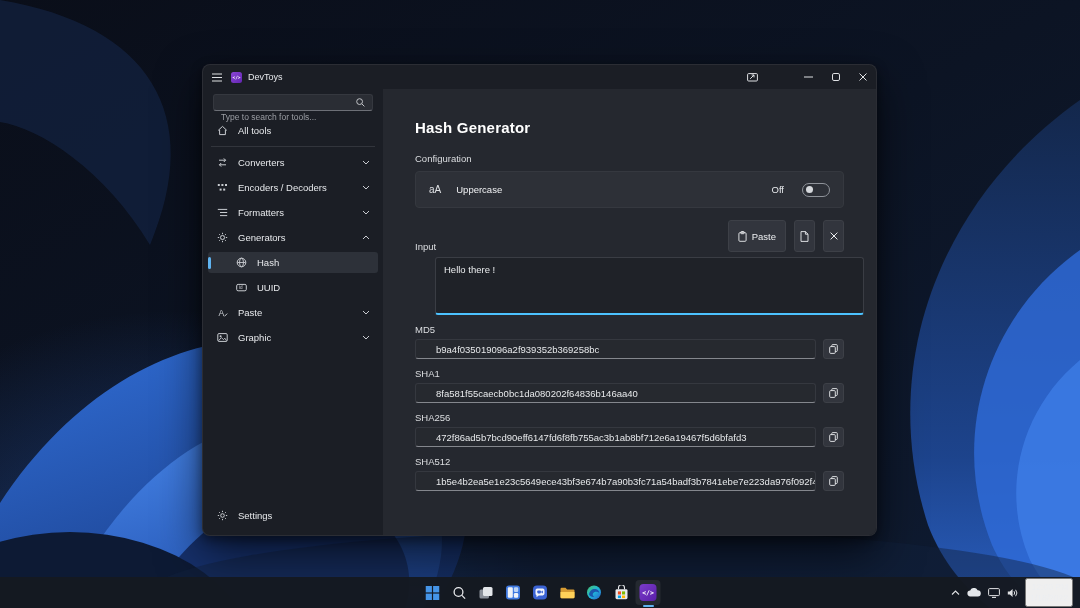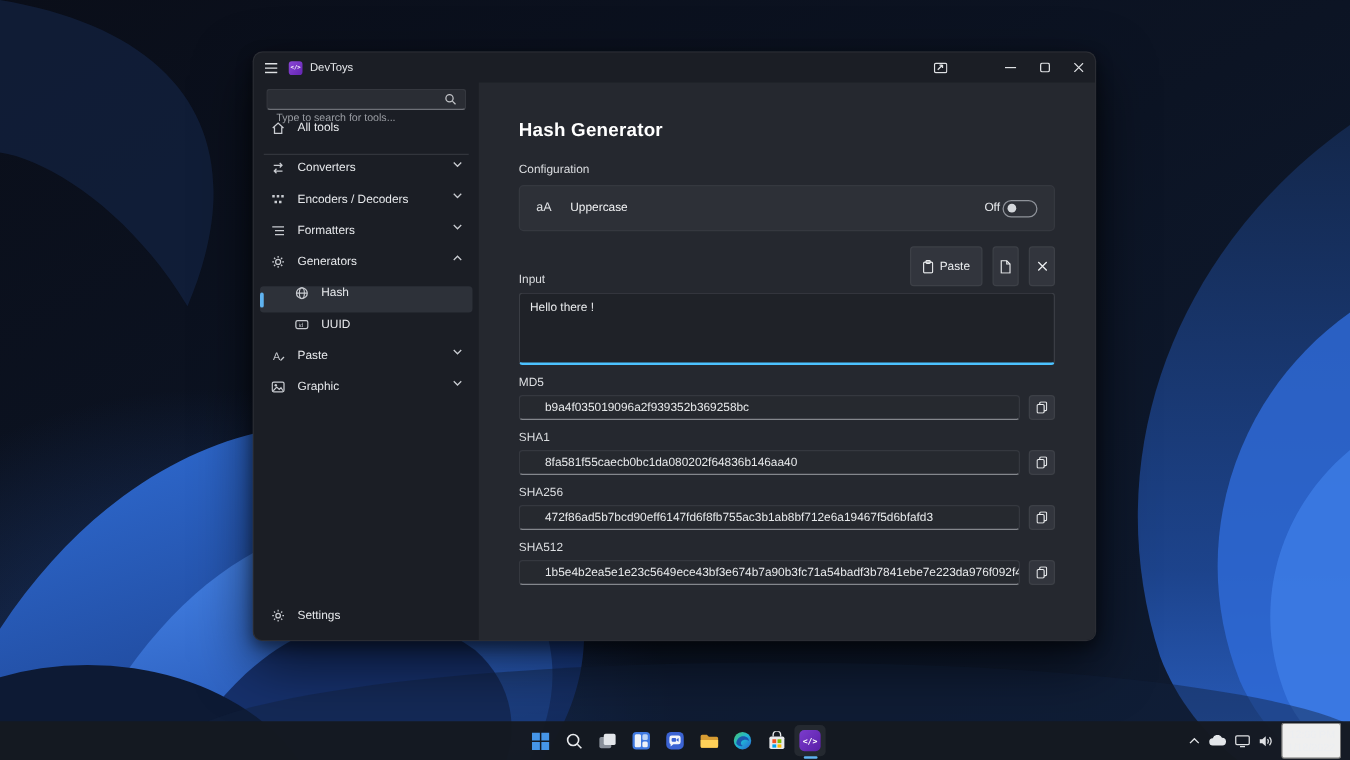--- a/index.html
+++ b/index.html
@@ -14,70 +14,70 @@
   .task-center { position:absolute; left:50%; transform:translateX(-50%); display:flex; gap:2px; }
   .tb-btn { width:25px; height:25px; border-radius:4px; display:flex; align-items:center; justify-content:center; position:relative; background:transparent; border:none; cursor:default; }
   .tb-btn.active { background:rgba(255,255,255,.07); }
   .tb-btn.active::after { content:""; position:absolute; bottom:-2px; left:50%; transform:translateX(-50%); width:11px; height:2.5px; border-radius:2px; background:#5fb3f0; }
   .devtoys-tile { width:17px; height:17px; border-radius:4px; background:linear-gradient(135deg,#7b3ccc,#5a1fa8); display:flex; align-items:center; justify-content:center; color:#fff; font-size:6.5px; font-weight:bold; font-family:"DejaVu Sans Mono", monospace; }
   .tray { position:absolute; right:3px; top:0; height:100%; display:flex; align-items:center; gap:7px; padding-right:4px; }
   .tray-ic { display:flex; align-items:center; justify-content:center; background:none; border:none; }
   .clock { text-align:right; font-size:8.5px; line-height:10.5px; color:#eceef1; padding:2px 3px; }
 
   
-  .window { position:absolute; left:202px; top:41px; width:675px; height:472px; border-radius:8px; background:#1b1e25; border:1px solid rgba(255,255,255,.07); box-shadow:0 18px 45px rgba(0,0,0,.6), 0 4px 12px rgba(0,0,0,.45); display:flex; flex-direction:column; overflow:hidden; z-index:30; }
+  .window { position:absolute; left:202px; top:64px; width:675px; height:472px; border-radius:8px; background:#1b1e25; border:1px solid rgba(255,255,255,.07); box-shadow:0 18px 45px rgba(0,0,0,.6), 0 4px 12px rgba(0,0,0,.45); display:flex; flex-direction:column; overflow:hidden; z-index:30; }
   .titlebar { height:24px; flex:none; display:flex; align-items:center; padding-left:9px; }
   .hamburger { background:none; border:none; display:flex; margin-right:9px; }
   .app-logo { width:11px; height:11px; border-radius:2.5px; background:linear-gradient(135deg,#8b46d6,#6325b2); display:flex; align-items:center; justify-content:center; font-size:4.5px; color:#fff; font-weight:bold; font-family:"DejaVu Sans Mono", monospace; margin-right:6px; }
   .app-title { font-size:9px; color:#e6e8eb; }
   .tb-right { margin-left:auto; display:flex; align-items:center; height:100%; }
   .cap-btn { width:30px; height:100%; display:flex; align-items:center; justify-content:center; background:none; border:none; margin-right:28px; }
   .win-btn { width:27px; height:100%; display:flex; align-items:center; justify-content:center; background:none; border:none; }
 
   .window-body { flex:1; display:flex; min-height:0; }
 
   
   .sidebar { width:180px; flex:none; display:flex; flex-direction:column; }
   .search-box { margin:5px 10px 9px 10px; height:17px; background:#2a2d34; border:1px solid #35383f; border-bottom-color:#6d7077; border-radius:3px; display:flex; align-items:center; padding:0 7px; }
   .search-box input { flex:1; background:transparent; border:none; outline:none; color:#c6c8cc; font-size:8.5px; font-family:inherit;margin-top:28px; }
   .search-box input::placeholder { color:#9b9ea4; }
   .nav { flex:1; padding:0 5px; display:flex; flex-direction:column; }
-  .nav-item { height:21px; flex:none; border-radius:3px; display:flex; padding:0 8px; position:relative; background:none; border:none; color:#e4e6e9; text-align:left; }
+  .nav-item { height:21px; flex:none; border-radius:3px; display:flex; align-items:center; padding:0 8px; position:relative; background:none; border:none; color:#e4e6e9; text-align:left; }
   .nav-item .ic { width:12px; display:flex; justify-content:center; margin-right:10px; flex:none; }
   .nav-item .lbl { font-size:9.5px; color:#e7e9ec; flex:1; white-space:nowrap; }
   .nav-item .chev { flex:none; display:flex; }
   .nav-item.child { padding-left:27px; }
   .nav-item.selected { background:#2d3139; }
   .nav-item.selected::before { content:""; position:absolute; left:0; top:4.5px; width:2.5px; height:12px; border-radius:2px; background:#5fb3f0; }
   .nav-gap { height:4px; flex:none; }
   .divider { height:1px; background:#32353c; margin:5px 3px; flex:none; }
   .settings-row { height:21px; margin:0 5px 9px 5px; border-radius:3px; display:flex; align-items:center; padding:0 8px; background:none; border:none; color:#e7e9ec; text-align:left; }
   .settings-row .ic { width:12px; display:flex; justify-content:center; margin-right:10px; }
   .settings-row .lbl { font-size:9.5px; }
 
   
   .content { flex:1; background:#25282f; padding:0 32px; min-width:0; }
   .page-title { font-size:15px; font-weight:600; color:#ffffff; margin-top:30px; letter-spacing:.2px; }
   .section-label { font-size:9.5px; color:#dcdee1; margin-top:17px; margin-bottom:7px; }
   .config-card { height:37px; background:#2d3037; border:1px solid #35383f; border-radius:4px; display:flex; align-items:center; padding:0 13px; }
   .aA { font-size:10px; color:#dfe1e4; margin-right:15px; flex:none; }
   .option-label { font-size:9.5px; color:#f1f2f4; flex:1; }
-  .toggle-state { font-size:9.5px; color:#e9ebee; margin-right:2px; }
+  .toggle-state { font-size:9.5px; color:#e9ebee; margin-right:18px; }
   .toggle { width:28px; height:14px; border:1px solid #8f939a; border-radius:8px; background:transparent; position:relative; flex:none; }
   .toggle .knob { position:absolute; left:2.5px; top:2.5px; width:7px; height:7px; border-radius:50%; background:#d5d8dc; }
 
   .input-header { display:flex; align-items:center; margin-top:12px; margin-bottom:5px; }
   .input-header .section-label { margin:0; flex:1; align-self:flex-end; }
   .btn { height:32px; background:#32353d; border:1px solid #3d4047; border-radius:3px; display:flex; align-items:center; justify-content:center; color:#eceef0; font-size:9.5px; font-family:inherit; }
   .paste-btn { padding:0 9px; gap:5px; margin-right:8px; }
   .icon-btn { width:21px; flex:none; }
   .input-header .icon-btn { margin-left:0; }
   .input-header .icon-btn + .icon-btn { margin-left:8px; }
 
-  .text-area { display:block; width:100%; height:58px; background:#1f2228; border:1px solid #3a3d44; border-bottom:2px solid #4cc2ff; border-radius:3px; padding:6px 8px; font-size:9.5px; color:#eaecee; font-family:inherit; resize:none; outline:none; }
+  .text-area { display:block; width:100%; height:58px; background:#1f2228; border:1px solid #3a3d44; border-bottom:2px solid #4cc2ff; border-radius:3px; padding:6px 8px; font-size:9.5px; color:#eaecee; font-family:inherit; resize:none; outline:none;margin-left:20px; }
 
   .out-label { font-size:9.5px; color:#dcdee1; margin-top:9px; margin-bottom:4px; }
   .output-row { display:flex; align-items:center; gap:7px; }
   .hash-field { flex:1; height:20px; background:#26292f; border:1px solid #35383f; border-bottom-color:#84878d; border-radius:3px; display:flex; align-items:center; padding:0 20px; font-size:9.5px; color:#e7e9eb; white-space:nowrap; overflow:hidden; min-width:0; }
   .copy-btn { height:20px; }
 
   svg { display:block; }
 </style>
 </head>
 <body>

